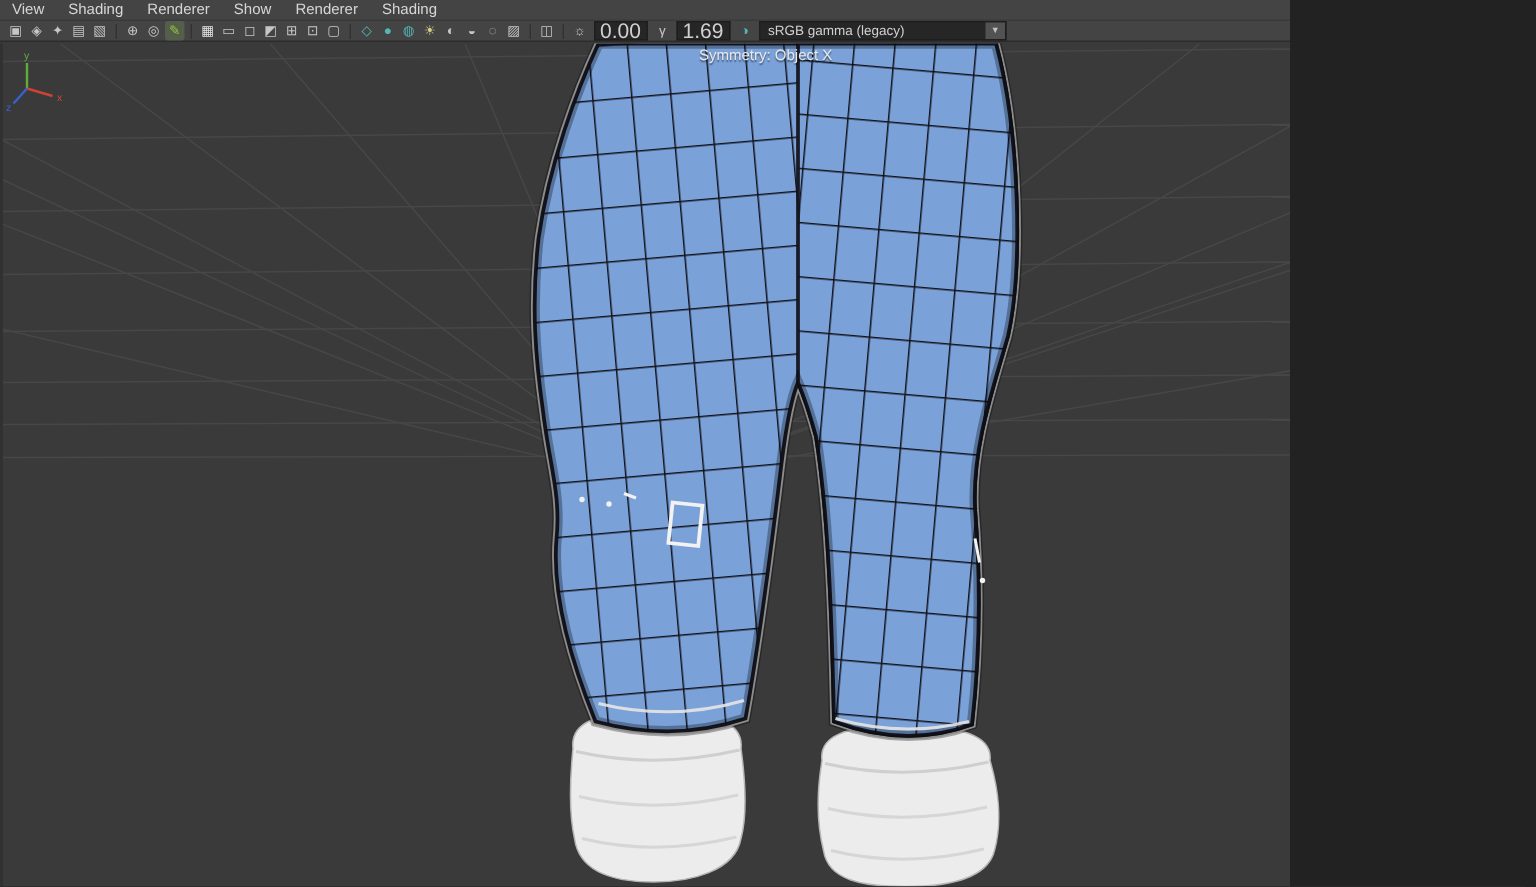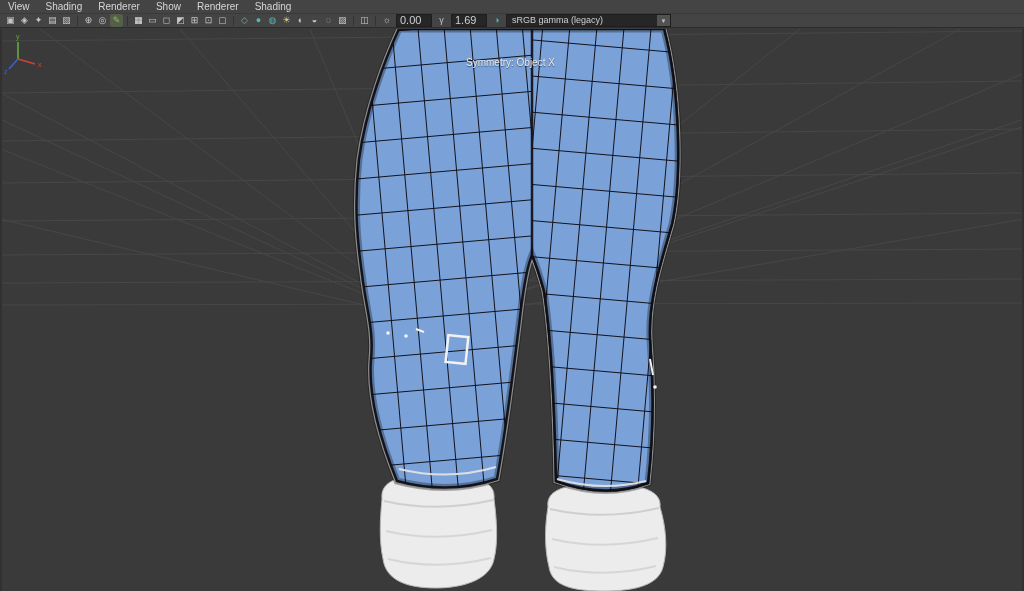--- a/index.html
+++ b/index.html
@@ -1,42 +1,42 @@
 <!DOCTYPE html>
 <html><head>
 <meta charset="utf-8">
 <style>
   html,body{margin:0;padding:0;background:#222;}
-  .app{position:relative;width:1024px;height:591px;overflow:hidden;
+  .app{position:relative;width:860px;height:591px;overflow:hidden;
        font-family:"Liberation Sans",sans-serif;background:#3a3a3a;
        -webkit-user-select:none;user-select:none;}
   
   .menubar{height:14px;background:#444444;border-bottom:1px solid #3a3a3a;
            display:flex;align-items:center;gap:16px;padding:0 8px;
            font-size:10px;color:#d6d6d6;box-sizing:border-box;}
   .menubar span{cursor:default;}
   
   .toolbar{height:14px;background:#444444;border-bottom:1px solid #2c2c2c;
            display:flex;align-items:center;gap:1px;padding:0 4px;box-sizing:border-box;}
   .ticon{width:13px;height:13px;display:flex;align-items:center;justify-content:center;
          font-size:9px;line-height:9px;color:#c6c6c6;cursor:default;}
   .ticon.active{background:#555e4a;border-radius:2px;}
   .sep{width:1px;height:10px;background:#333;margin:0 3px;flex:0 0 auto;}
-  .field{background:#262626;border:1px solid #1e1e1e;color:#d0d0d0;font-size:11px;
+  .field{background:#262626;border:1px solid #1e1e1e;color:#d0d0d0;font-size:14px;
          height:11px;line-height:11px;padding:0 3px;min-width:28px;text-align:left;margin:0 2px;}
   .dropdown{display:flex;align-items:stretch;background:#262626;border:1px solid #1e1e1e;
             height:11px;margin-left:2px;justify-content:space-between;}
   .dropdown .val{font-size:9px;line-height:11px;color:#d0d0d0;padding:0 5px;min-width:140px;}
   .dropdown .arrow{width:13px;background:#525252;color:#c0c0c0;font-size:6px;
                    display:flex;align-items:center;justify-content:center;}
   
   .viewport{position:absolute;top:29px;left:0;width:1024px;height:562px;background:#3a3a3a;
             border-left:2px solid #313131;border-right:2px solid #313131;box-sizing:border-box;}
   .viewport svg{position:absolute;top:0;left:0;}
-  .hud-symmetry{position:absolute;top:28px;left:464px;font-size:10px;color:#e9e9e9;
+  .hud-symmetry{position:absolute;top:3px;left:464px;font-size:10px;color:#e9e9e9;
                 text-shadow:0 1px 1px rgba(0,0,0,.5);}
   .hud-camera{position:absolute;bottom:6px;left:0;width:100%;text-align:center;
               font-size:10px;color:#c9c9c9;text-shadow:0 1px 1px rgba(0,0,0,.5);}
   .axis-gizmo{position:absolute;left:8px;bottom:4px;}
 </style>
 </head>
 <body>
 
 <div class="app">
 

